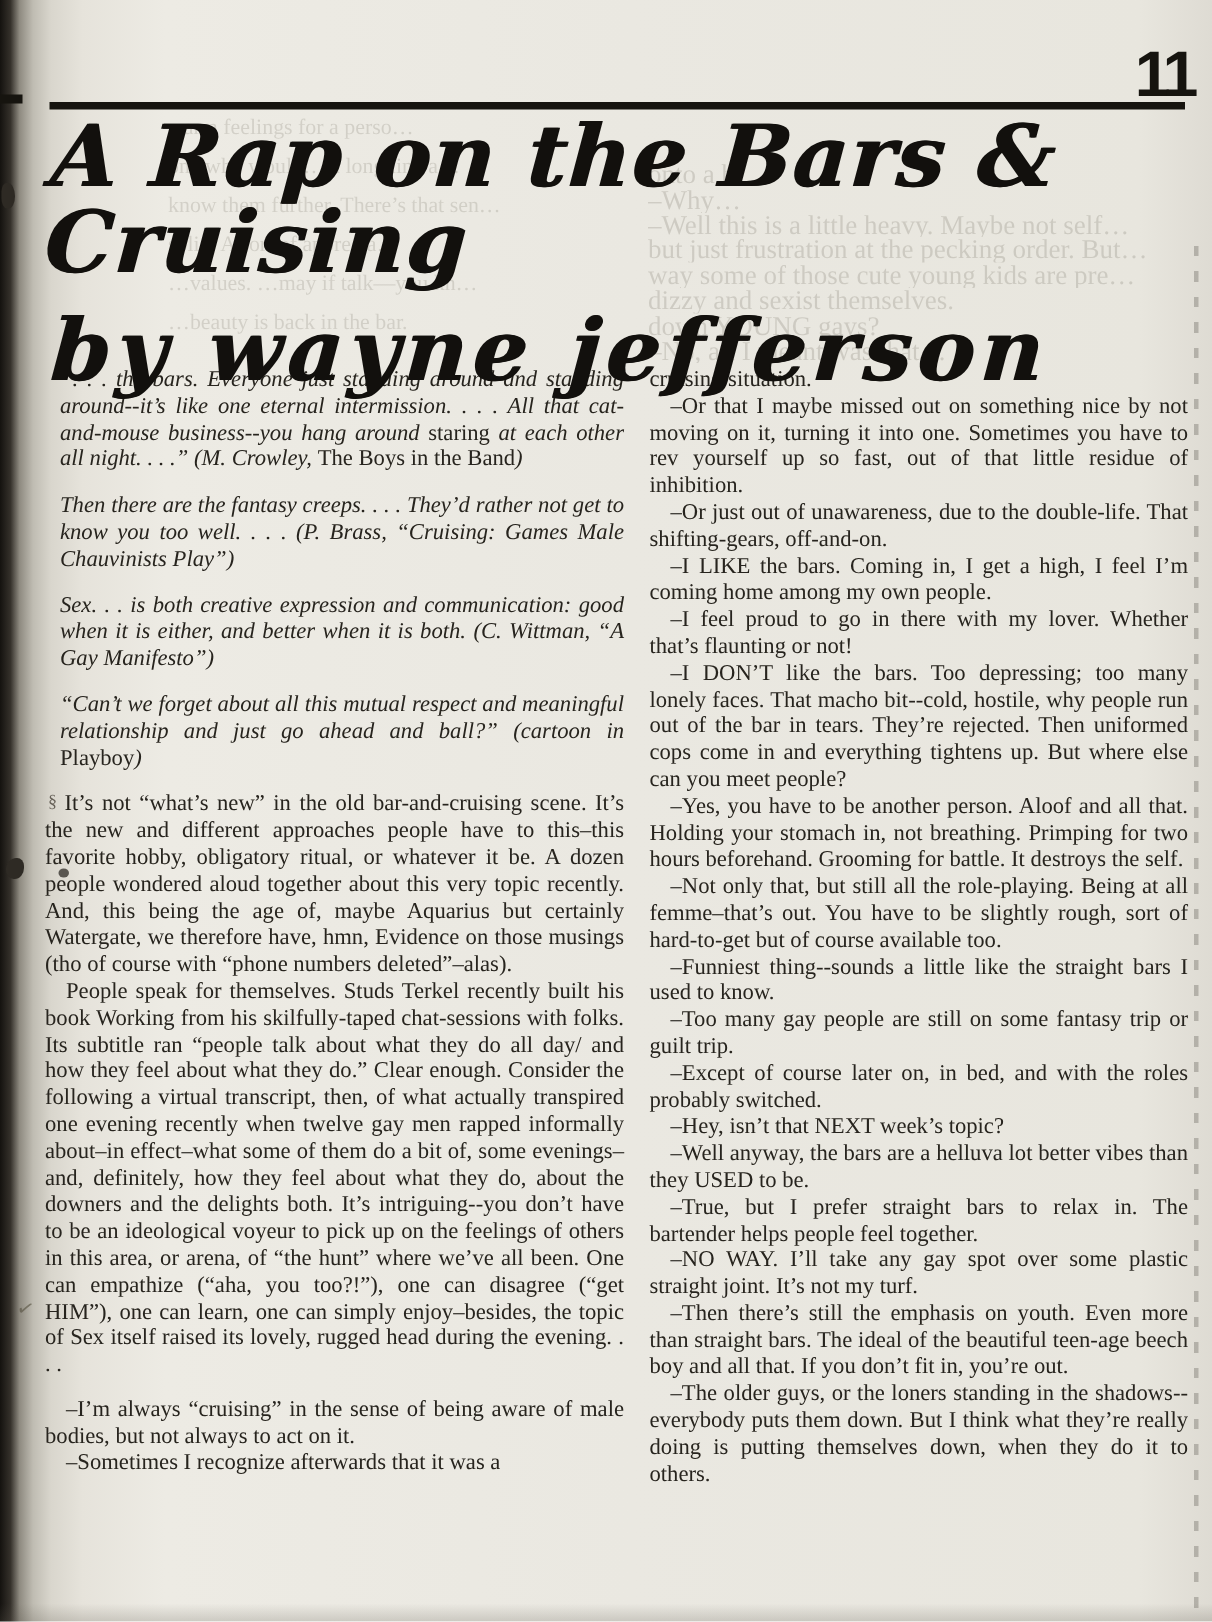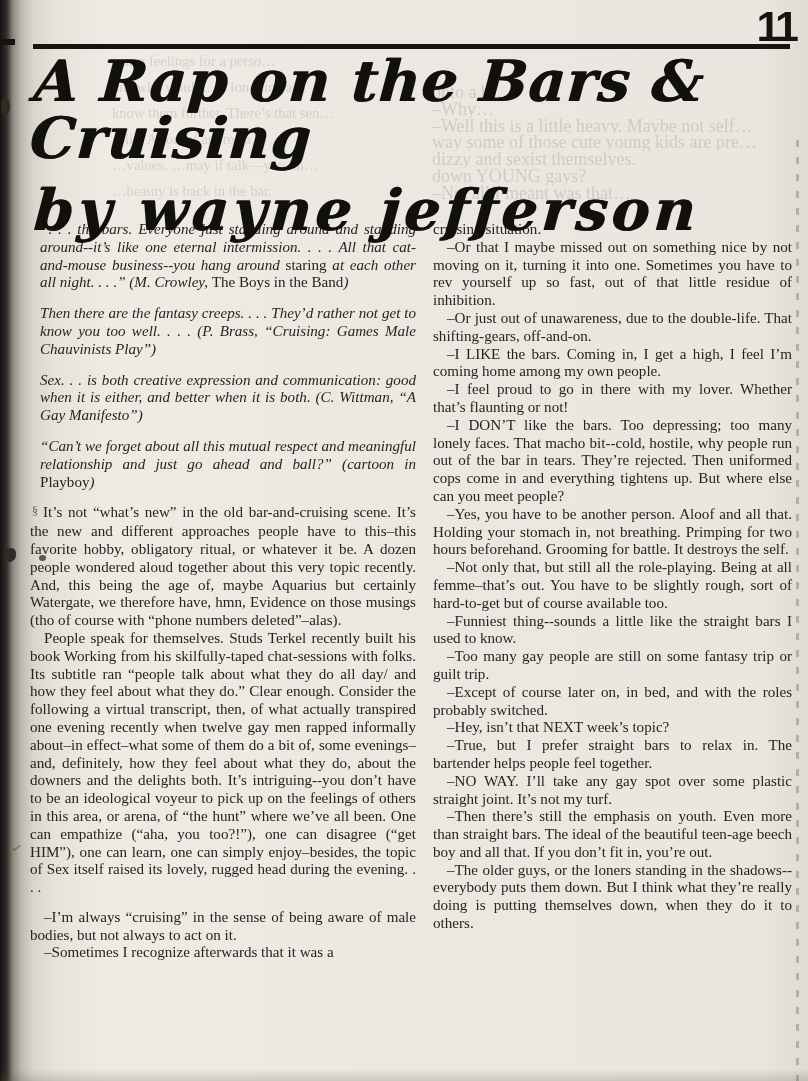--- a/index.html
+++ b/index.html
@@ -7,21 +7,21 @@
     width: 808px; height: 1081px;
     position: relative;
     overflow: hidden;
     background:
       linear-gradient(90deg,
         #14120f 0px, #35312b 7px, #8e8a80 13px, #bfbcb2 22px,
         #d9d6cd 34px, #e6e3db 55px, #edebe4 110px, #eae8e1 420px,
         #e8e6de 760px, #dedbd3 808px);
     font-family: "Liberation Serif", serif;
   }
-  .page { position: absolute; inset: 0; }
+  .page { position: absolute; inset: 0; margin-top: 24px; }
 
   
   .page-number {
     position: absolute; top: 2px; right: 12px;
     font-family: "Liberation Sans", sans-serif;
     font-weight: bold; font-size: 43px; letter-spacing: -3px;
     color: #16140f;
   }
   .top-rule {
     position: absolute; left: 33px; top: 44px;
@@ -137,20 +137,21 @@
       <div class="ghost-line">solid.  A sort of apprecia…</div>
       <div class="ghost-line">…values.  …may if talk—you kn…</div>
       <div class="ghost-line">…beauty is back in the bar.</div>
     </div>
 
   <div class="ghost ghost-right">
 
   <div class="ghost-line">onto a b…</div>
       <div class="ghost-line">–Why…</div>
       <div class="ghost-line">–Well this is a little heavy.  Maybe not self…</div>
+      <div class="ghost-line">but just frustration at the pecking order.  But…</div>
       <div class="ghost-line">way some of those cute young kids are pre…</div>
       <div class="ghost-line">dizzy and sexist themselves.</div>
       <div class="ghost-line">down YOUNG gays?</div>
       <div class="ghost-line">–No, all I meant was that…</div>
     </div>
 
   <h1 class="title-block" style="margin:0;">
     <span class="title-line1">A Rap on the Bars &amp; Cruising</span>
     <span class="title-line2">by wayne jefferson</span>
   </h1>
@@ -182,20 +183,21 @@
           <p class="dlg">–Or just out of unawareness, due to the double-life.  That shifting-gears, off-and-on.</p>
           <p class="dlg">–I LIKE the bars.  Coming in, I get a high, I feel I’m coming home among my own people.</p>
           <p class="dlg">–I feel proud to go in there with my lover.  Whether that’s flaunting or not!</p>
           <p class="dlg">–I DON’T like the bars.  Too depressing; too many lonely faces.  That macho bit--cold, hostile, why people run out of the bar in tears.  They’re rejected.  Then uniformed cops come in and everything tightens up.  But where else can you meet people?</p>
           <p class="dlg">–Yes, you have to be another person.  Aloof and all that.  Holding your stomach in, not breathing.  Primping for two hours beforehand.  Grooming for battle.  It destroys the self.</p>
           <p class="dlg">–Not only that, but still all the role-playing.  Being at all femme–that’s out.  You have to be slightly rough, sort of hard-to-get but of course available too.</p>
           <p class="dlg">–Funniest thing--sounds a little like the straight bars I used to know.</p>
           <p class="dlg">–Too many gay people are still on some fantasy trip or guilt trip.</p>
           <p class="dlg">–Except of course later on, in bed, and with the roles probably switched.</p>
           <p class="dlg">–Hey, isn’t that NEXT week’s topic?</p>
+          <p class="dlg">–Well anyway, the bars are a helluva lot better vibes than they USED to be.</p>
           <p class="dlg">–True, but I prefer straight bars to relax in.  The bartender helps people feel together.</p>
           <p class="dlg">–NO WAY.  I’ll take any gay spot over some plastic straight joint.  It’s not my turf.</p>
           <p class="dlg">–Then there’s still the emphasis on youth.  Even more than straight bars.  The ideal of the beautiful teen-age beech boy and all that.  If you don’t fit in, you’re out.</p>
           <p class="dlg">–The older guys, or the loners standing in the shadows--everybody puts them down.  But I think what they’re really doing is putting themselves down, when they do it to others.</p>
         </div>
     </div>
 
   </div>
 
   <div class="speck speck-a"></div>

